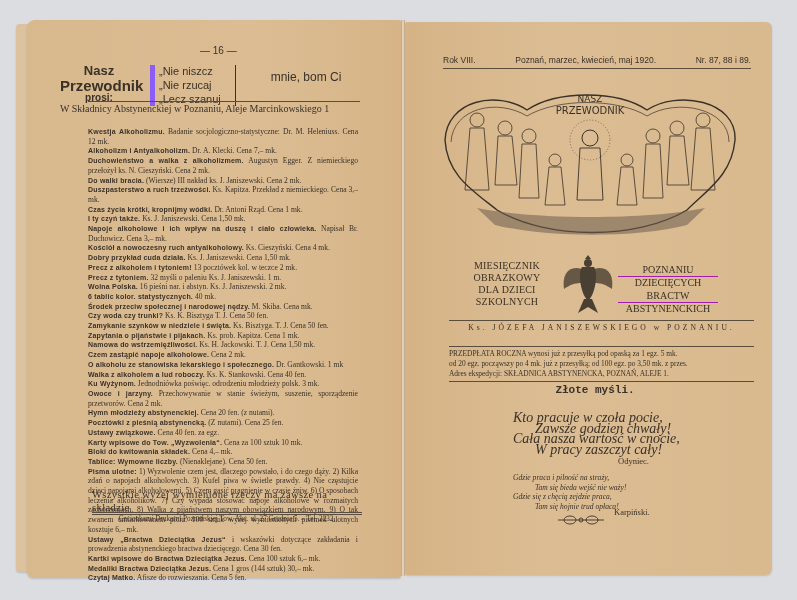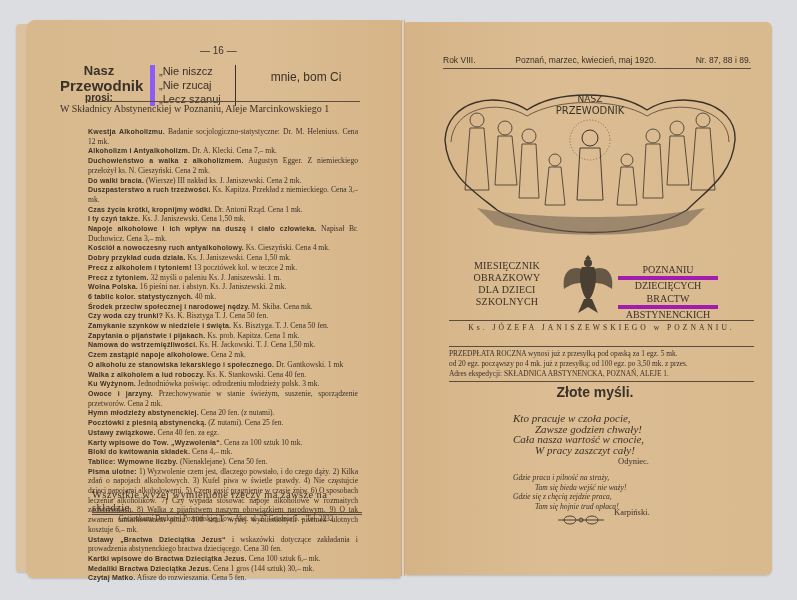--- a/index.html
+++ b/index.html
@@ -24,26 +24,26 @@
   .catalog b{font-family:"Liberation Sans",sans-serif;font-weight:bold;font-size:7px;letter-spacing:0.2px;}
   .footer-l{left:92px;top:488px;width:270px;text-align:left;font-size:10.5px;line-height:1.25;letter-spacing:0.4px;}
   .footer-l .s2{font-family:"Liberation Sans",sans-serif;font-size:9.5px;}
   .printer{left:92px;top:515px;width:270px;text-align:center;font-size:7.2px;}
   .mast{left:443px;top:55px;width:308px;display:flex;justify-content:space-between;font-family:"Liberation Sans",sans-serif;font-size:8.5px;}
   .illu{left:437px;top:80px;width:306px;height:162px;}
   .sub-l{left:457px;top:260px;width:100px;text-align:center;font-size:10px;line-height:12px;letter-spacing:0.2px;}
   .eagle{left:558px;top:253px;width:60px;height:64px;}
   .sub-r{left:618px;top:263px;width:100px;text-align:center;font-size:10px;line-height:12px;}
   .sub-r div{border-top:1px solid transparent;}
-  .sub-r .ln{border-top:4px solid #a21caf;}
+  .sub-r .ln{border-top:1px solid #a21caf;}
   .edit{left:449px;top:322px;width:305px;text-align:center;font-size:7.6px;line-height:11px;}
   .edit .sp{letter-spacing:3px;}
   .price{left:449px;top:349px;width:305px;font-size:7.4px;line-height:10px;}
-  .zt{left:480px;top:384px;width:230px;text-align:center;font-family:Liberation Sans, sans-serif;font-weight:bold;font-size:14px;}
-  .poem{left:513px;font-style:italic;font-size:11px;line-height:10.5px;}
+  .zt{left:480px;top:384px;width:230px;text-align:center;font-family:Liberation Mono, monospace;font-weight:bold;font-size:11px;}
+  .poem{left:513px;font-style:italic;font-size:14px;line-height:10.5px;}
   .poem .i{padding-left:22px;}
   .auth{font-size:8.5px;}
   .orn{left:556px;top:514px;width:50px;height:12px;}
 </style>
 </head>
 <body>
 
 <div class="page left-under"></div>
 <div class="page left"></div>
 <div class="page right"></div>

